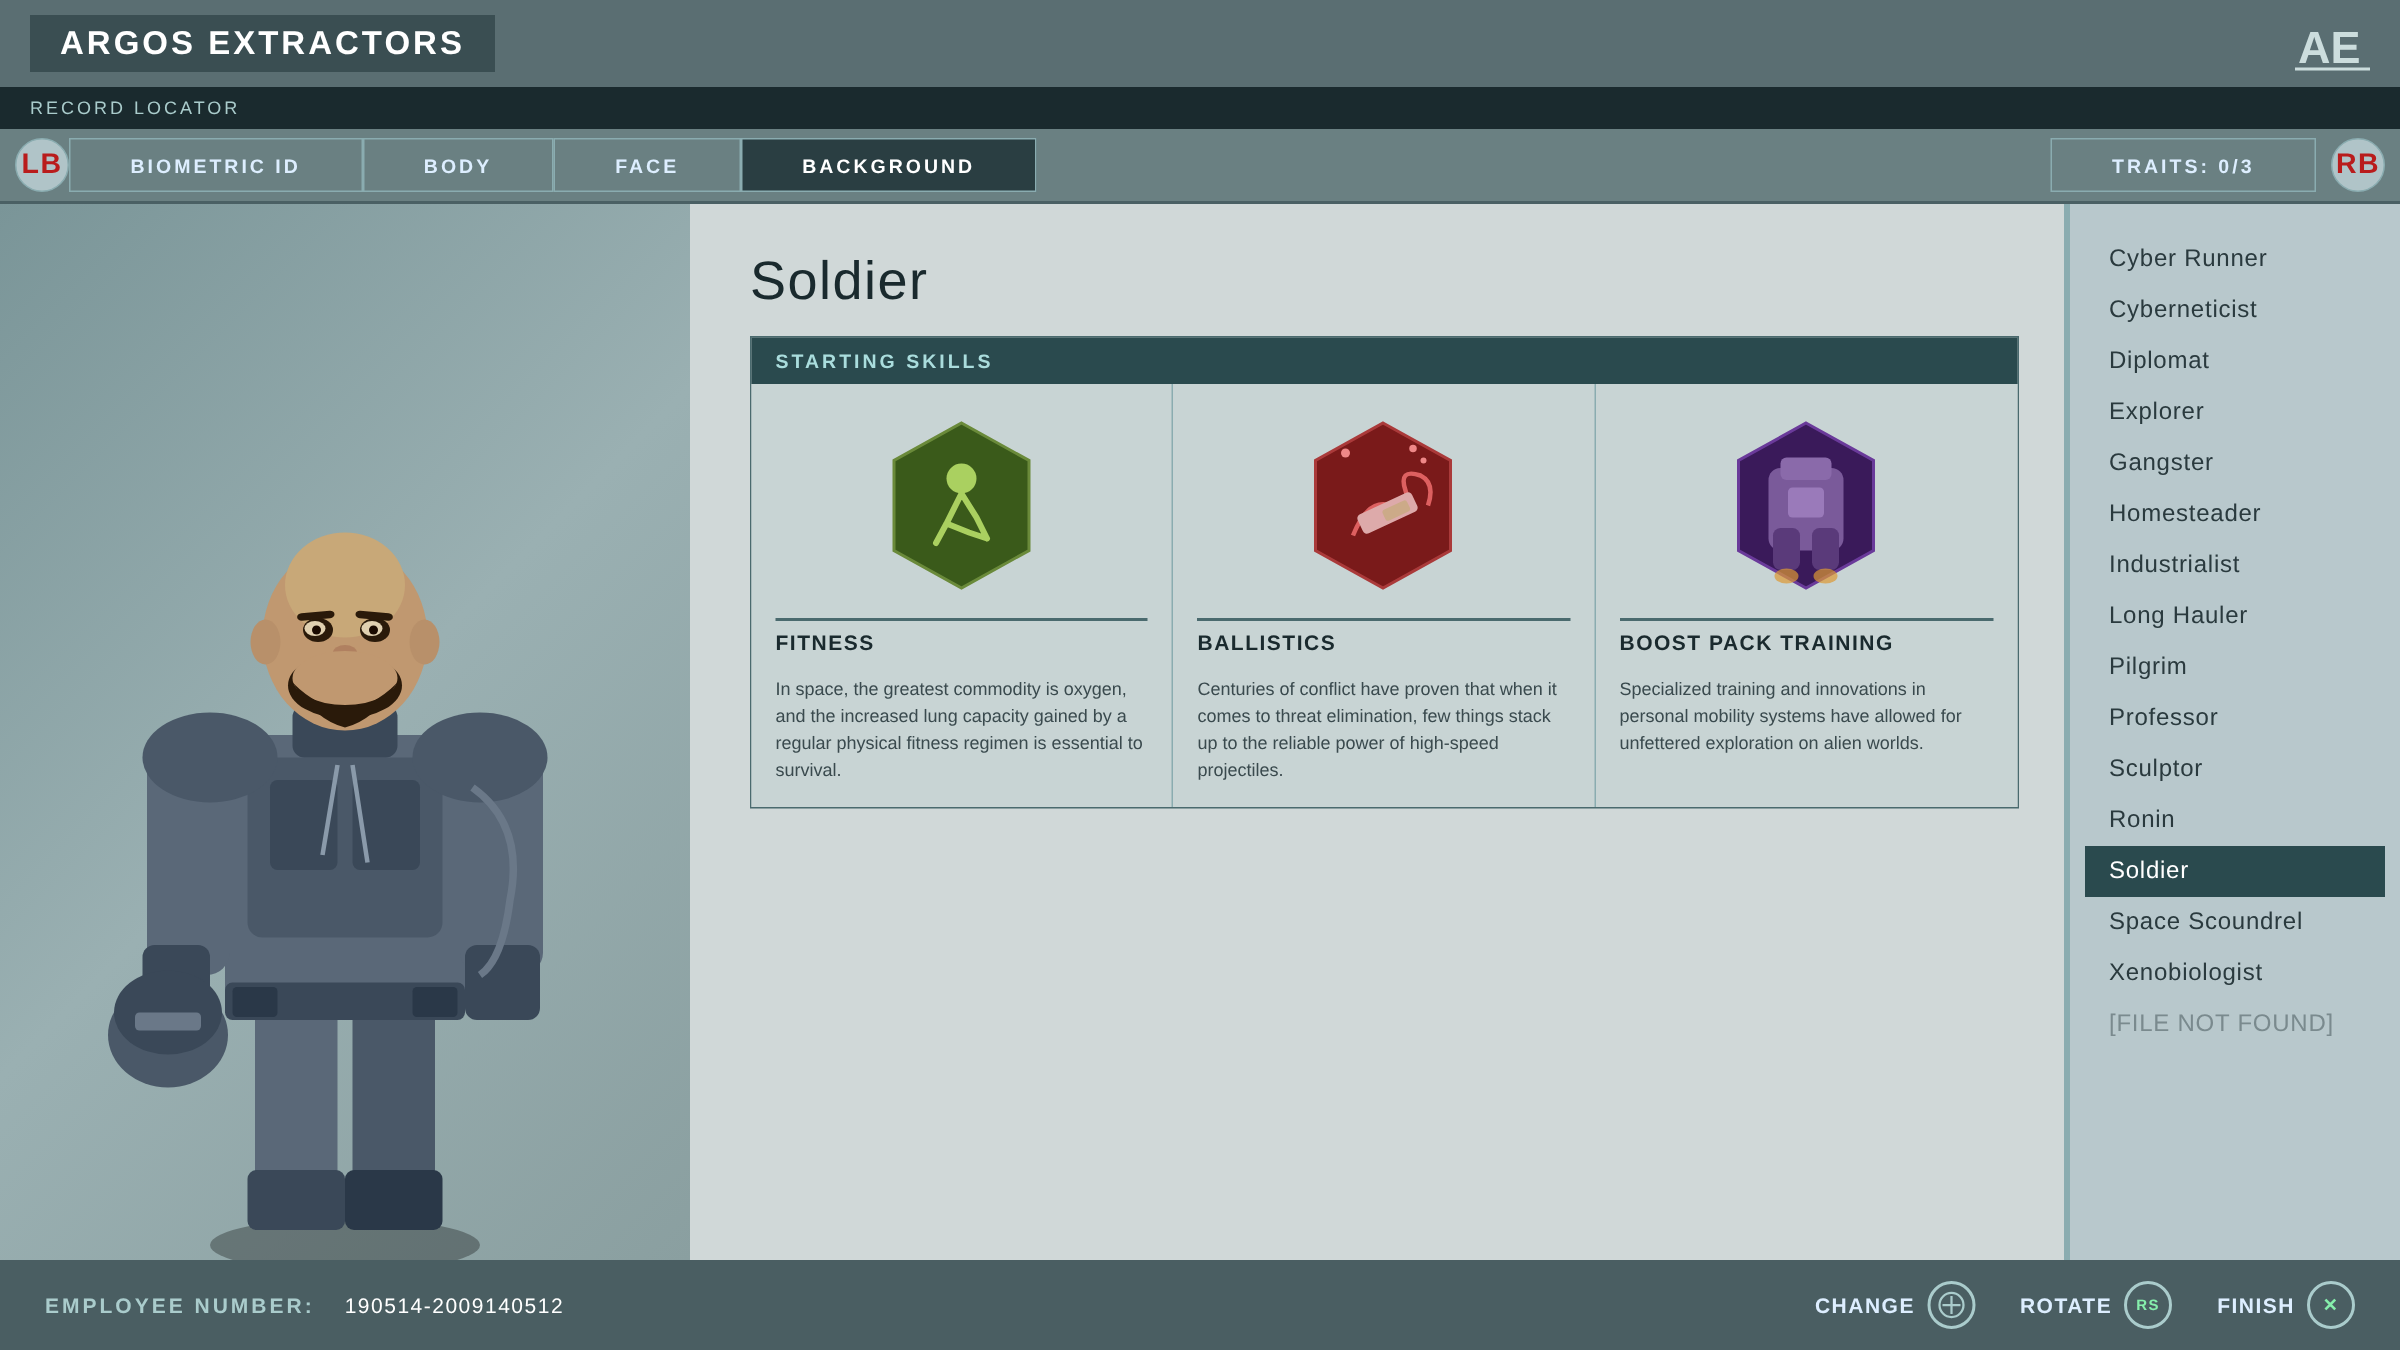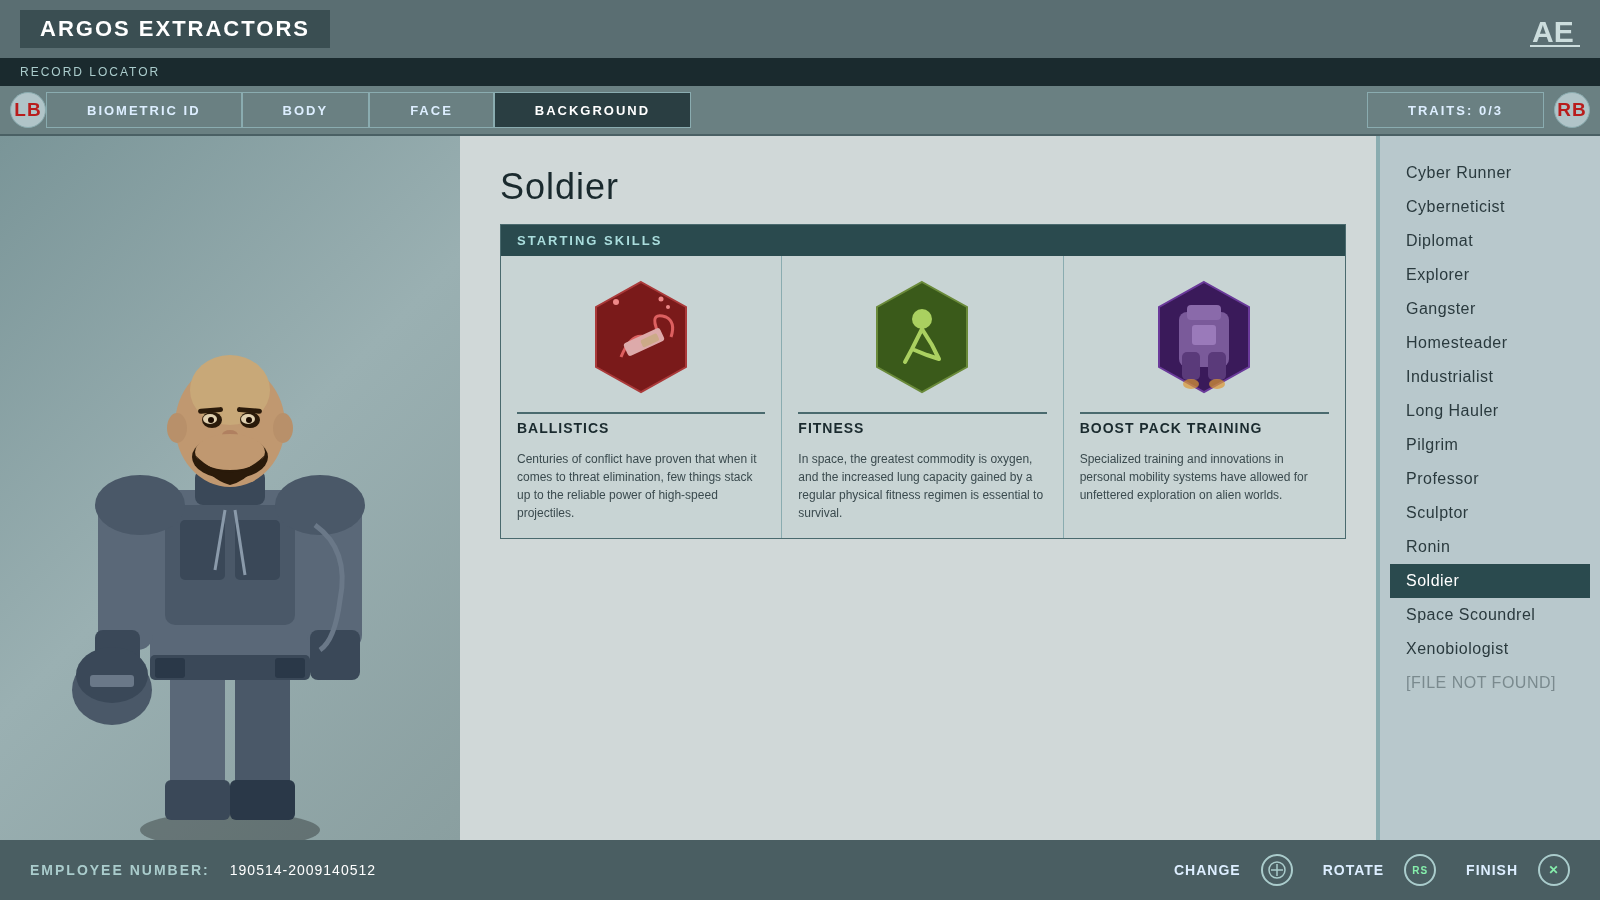--- a/index.html
+++ b/index.html
@@ -261,21 +261,21 @@
     .bottom-actions {
       margin-left: auto;
       display: flex;
       align-items: center;
       gap: 30px;
     }
 
     .action-btn {
       display: flex;
       align-items: center;
-      gap: 20px;
+      gap: 8px;
       color: #ddeeff;
       font-size: 14px;
       font-weight: bold;
       letter-spacing: 1px;
       cursor: pointer;
     }
 
     .action-circle {
       width: 32px;
       height: 32px;
@@ -412,47 +412,47 @@
   <div class="info-panel">
     <div class="background-title">Soldier</div>
 
     <div class="skills-container">
       <div class="skills-header">STARTING SKILLS</div>
       <div class="skills-grid">
 
         <div class="skill-card">
           <div class="skill-icon-area">
             <svg class="skill-svg" viewBox="0 0 110 120" xmlns="http://www.w3.org/2000/svg">
+              <polygon points="55,5 100,30 100,90 55,115 10,90 10,30" fill="#3a5a1a" stroke="#6a8a3a" stroke-width="2"></polygon>
+
+              <circle cx="55" cy="42" r="10" fill="#aad060"></circle>
+              <path d="M55 52 L45 72 L38 85 M55 52 L65 68 L72 82 M45 72 L60 78 L72 82" stroke="#aad060" stroke-width="4" fill="none" stroke-linecap="round"></path>
+            </svg>
+          </div>
+          <div class="skill-name">FITNESS</div>
+          <div class="skill-desc">In space, the greatest commodity is oxygen, and the increased lung capacity gained by a regular physical fitness regimen is essential to survival.</div>
+        </div>
+
+        <div class="skill-card">
+          <div class="skill-icon-area">
+            <svg class="skill-svg" viewBox="0 0 110 120" xmlns="http://www.w3.org/2000/svg">
               <polygon points="55,5 100,30 100,90 55,115 10,90 10,30" fill="#7a1a1a" stroke="#aa3a3a" stroke-width="2"></polygon>
 
               <circle cx="30" cy="25" r="3" fill="#ee8888"></circle>
               <circle cx="82" cy="30" r="2" fill="#ee8888"></circle>
               <circle cx="75" cy="22" r="2.5" fill="#ee8888"></circle>
 
               <path d="M35 80 Q45 55 60 60 Q75 65 70 50 Q65 35 80 40 Q90 45 85 60" stroke="#dd6060" stroke-width="3" fill="none"></path>
 
               <rect x="38" y="58" width="40" height="14" rx="3" fill="#ddaaaa" transform="rotate(-25, 58, 65)"></rect>
               <rect x="55" y="62" width="18" height="8" rx="2" fill="#ccaa88" transform="rotate(-25, 58, 65)"></rect>
             </svg>
           </div>
           <div class="skill-name">BALLISTICS</div>
           <div class="skill-desc">Centuries of conflict have proven that when it comes to threat elimination, few things stack up to the reliable power of high-speed projectiles.</div>
-        </div>
-
-        <div class="skill-card">
-          <div class="skill-icon-area">
-            <svg class="skill-svg" viewBox="0 0 110 120" xmlns="http://www.w3.org/2000/svg">
-              <polygon points="55,5 100,30 100,90 55,115 10,90 10,30" fill="#3a5a1a" stroke="#6a8a3a" stroke-width="2"></polygon>
-
-              <circle cx="55" cy="42" r="10" fill="#aad060"></circle>
-              <path d="M55 52 L45 72 L38 85 M55 52 L65 68 L72 82 M45 72 L60 78 L72 82" stroke="#aad060" stroke-width="4" fill="none" stroke-linecap="round"></path>
-            </svg>
-          </div>
-          <div class="skill-name">FITNESS</div>
-          <div class="skill-desc">In space, the greatest commodity is oxygen, and the increased lung capacity gained by a regular physical fitness regimen is essential to survival.</div>
         </div>
 
         <div class="skill-card">
           <div class="skill-icon-area">
             <svg class="skill-svg" viewBox="0 0 110 120" xmlns="http://www.w3.org/2000/svg">
               <polygon points="55,5 100,30 100,90 55,115 10,90 10,30" fill="#3a1a5a" stroke="#6a3a9a" stroke-width="2"></polygon>
 
               <rect x="30" y="35" width="50" height="55" rx="8" fill="#7a5a9a"></rect>
 
               <rect x="33" y="75" width="18" height="28" rx="5" fill="#5a3a7a"></rect>

